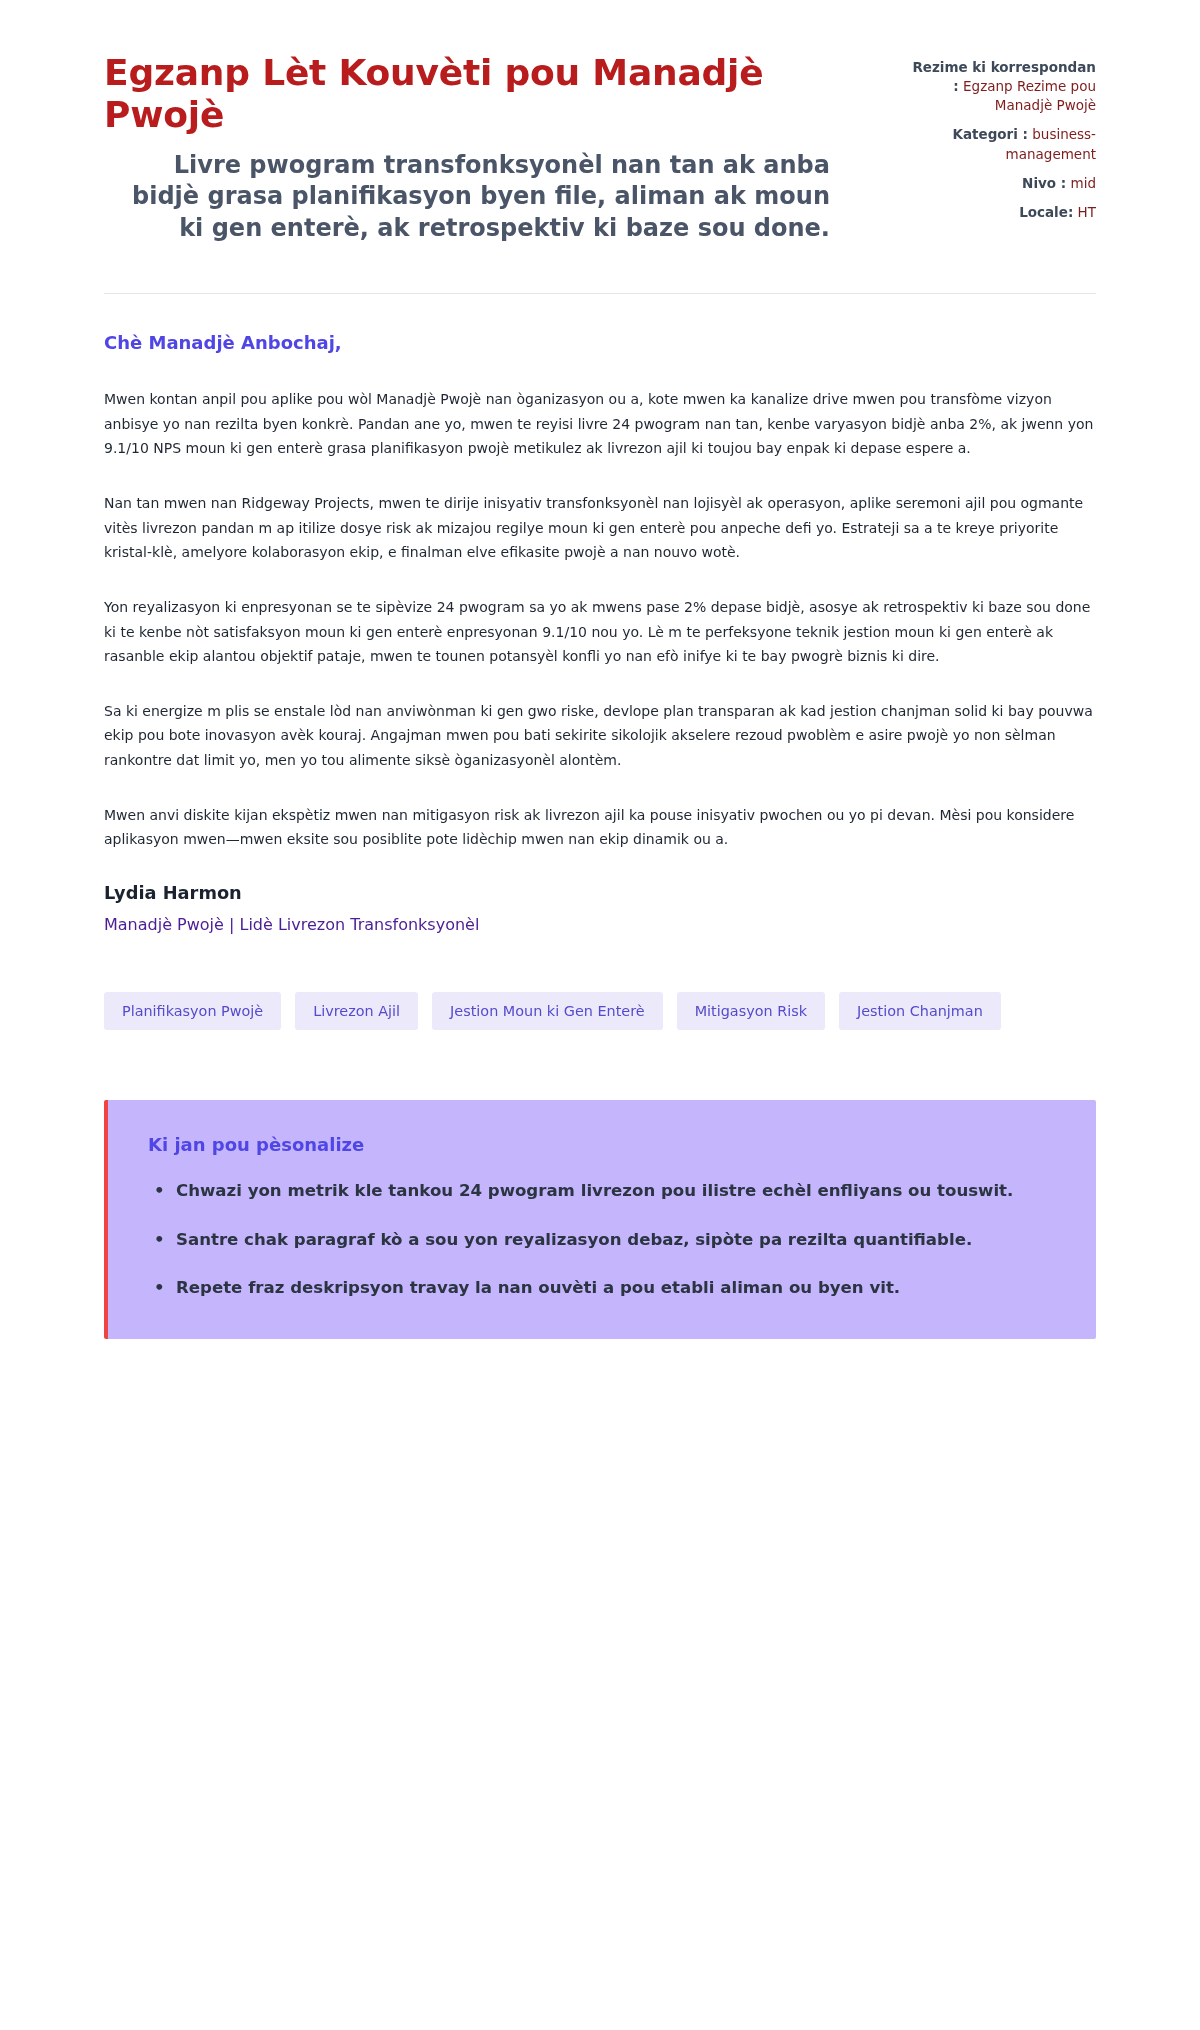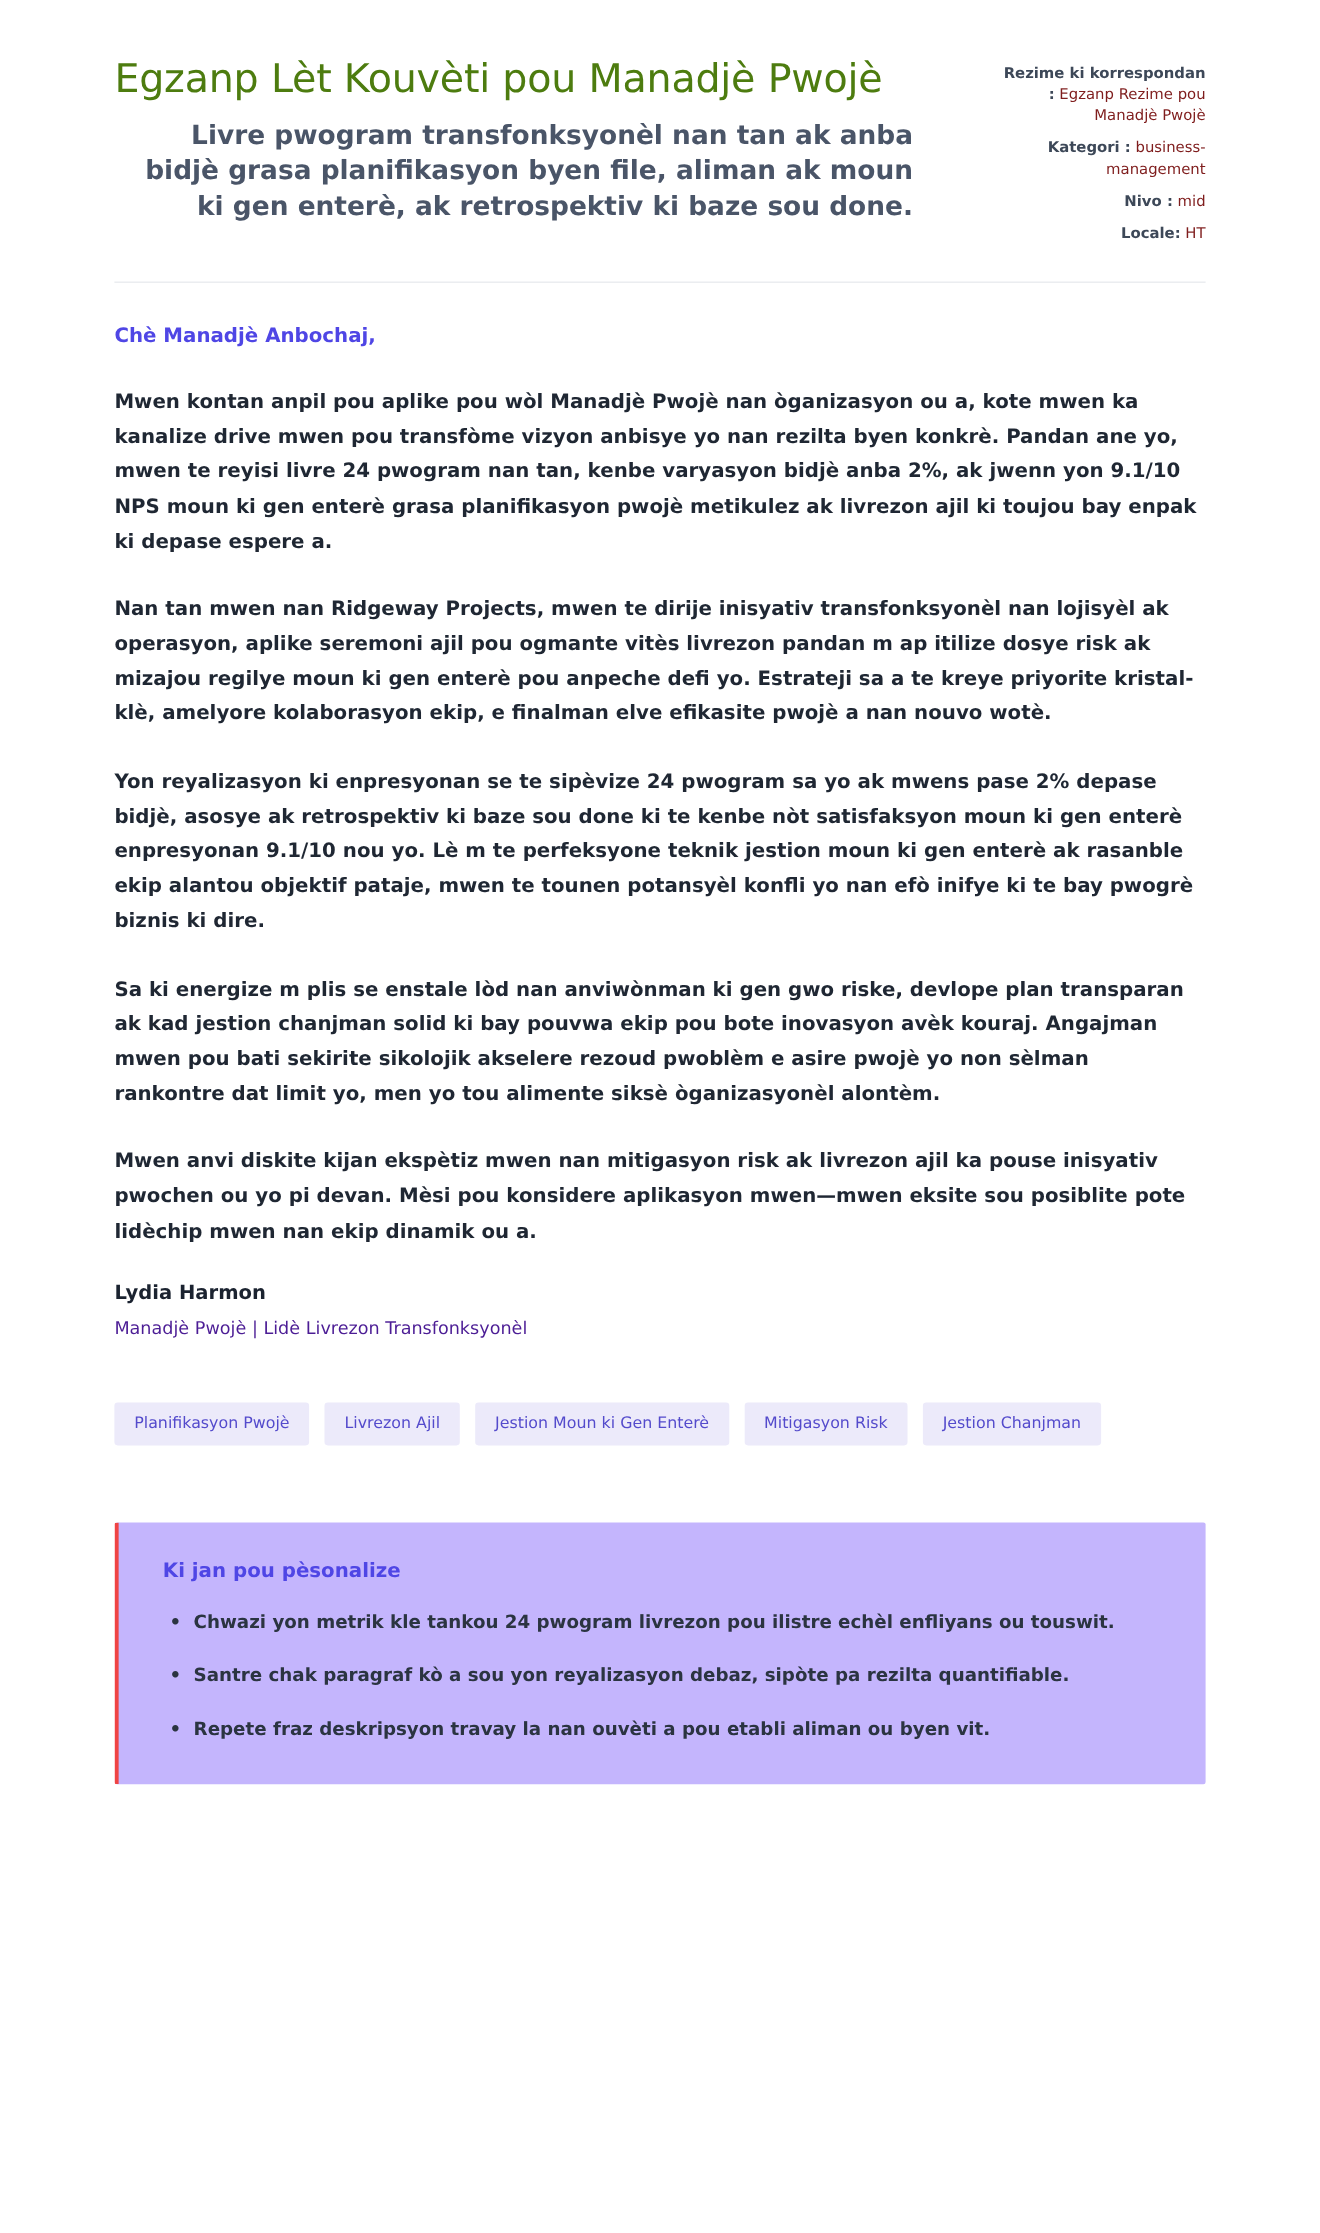--- a/index.html
+++ b/index.html
@@ -29,22 +29,22 @@
     gap: 40px;
   }
   .header-left {
     flex: 1 1 auto;
     max-width: 740px;
   }
   .doc-title {
     margin: 0 0 6px 0;
     font-size: 36px;
     line-height: 1.16;
-    font-weight: 400;
-    color: #4d7c0f;
+    font-weight: 700;
+    color: #b91c1c;
     letter-spacing: -0.2px;
   }
   .doc-subtitle {
     margin: 14px;
     font-size: 24px;
     line-height: 1.33;
     font-weight: 700;
     color: #4a5568;
     max-width: 730px;
     text-align: right;
@@ -77,26 +77,25 @@
   .letter {
     padding-top: 38px;
   }
   .salutation {
     font-size: 18px;
     font-weight: 700;
     color: #4f46e5;
     margin: 0 0 34px 0;
   }
   .para {
-    font-size: 18px;
+    font-size: 14px;
     line-height: 1.76;
     color: #1f2733;
     margin: 0 0 30px 0;
     max-width: 1000px;
-    font-weight: bold;
   }
 
   
   .signature {
   }
   .sig-name {
     font-size: 17.8px;
     font-weight: 700;
     color: #1b2330;
     margin: 0 0 12px 0;

